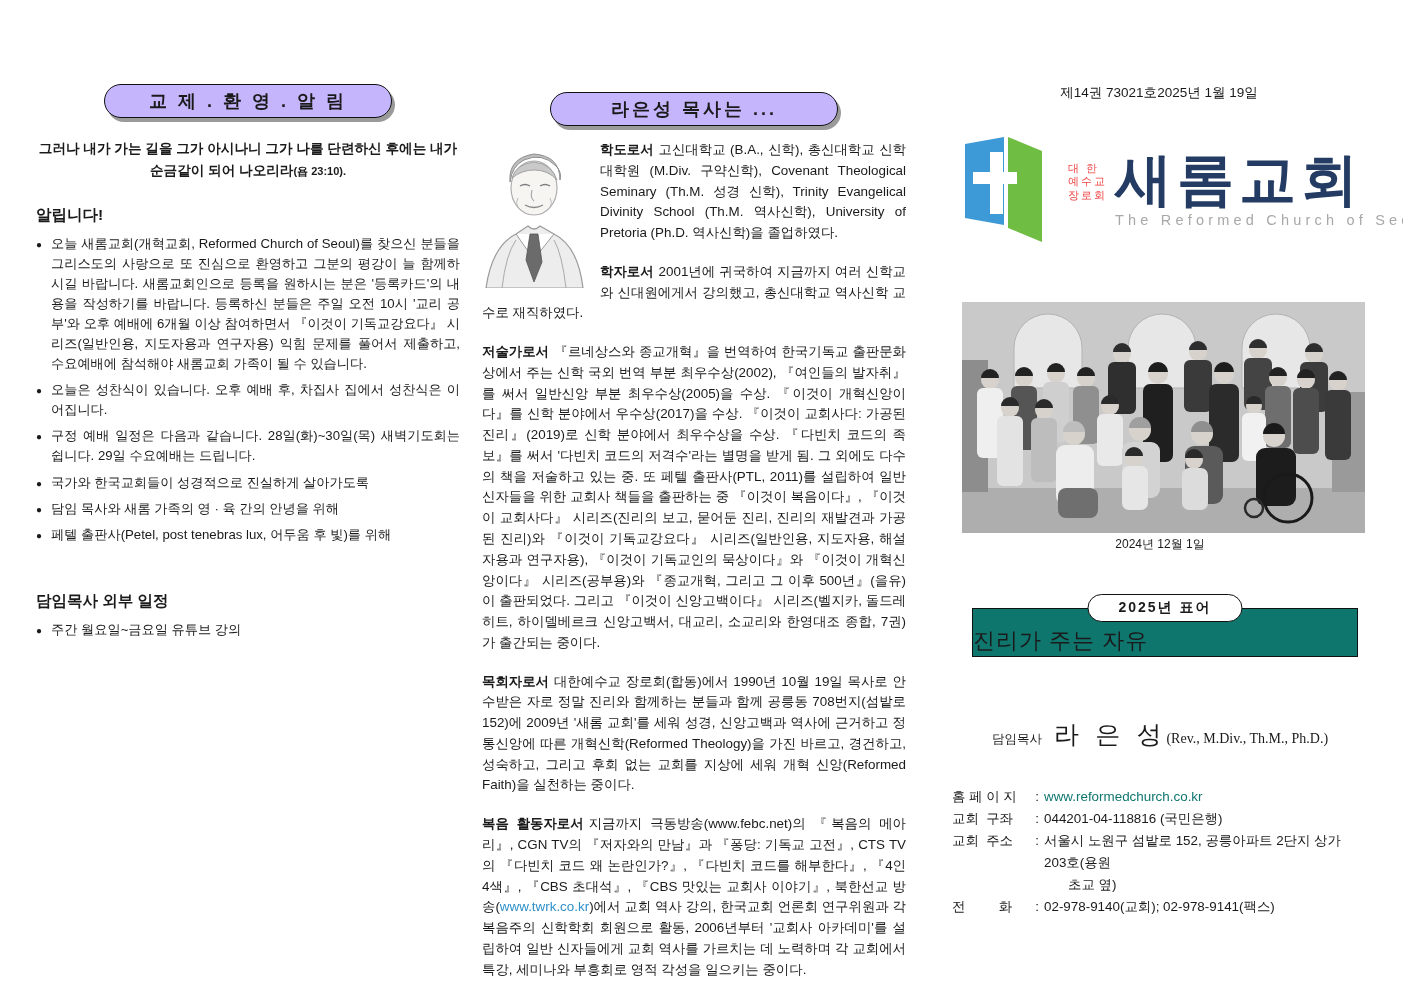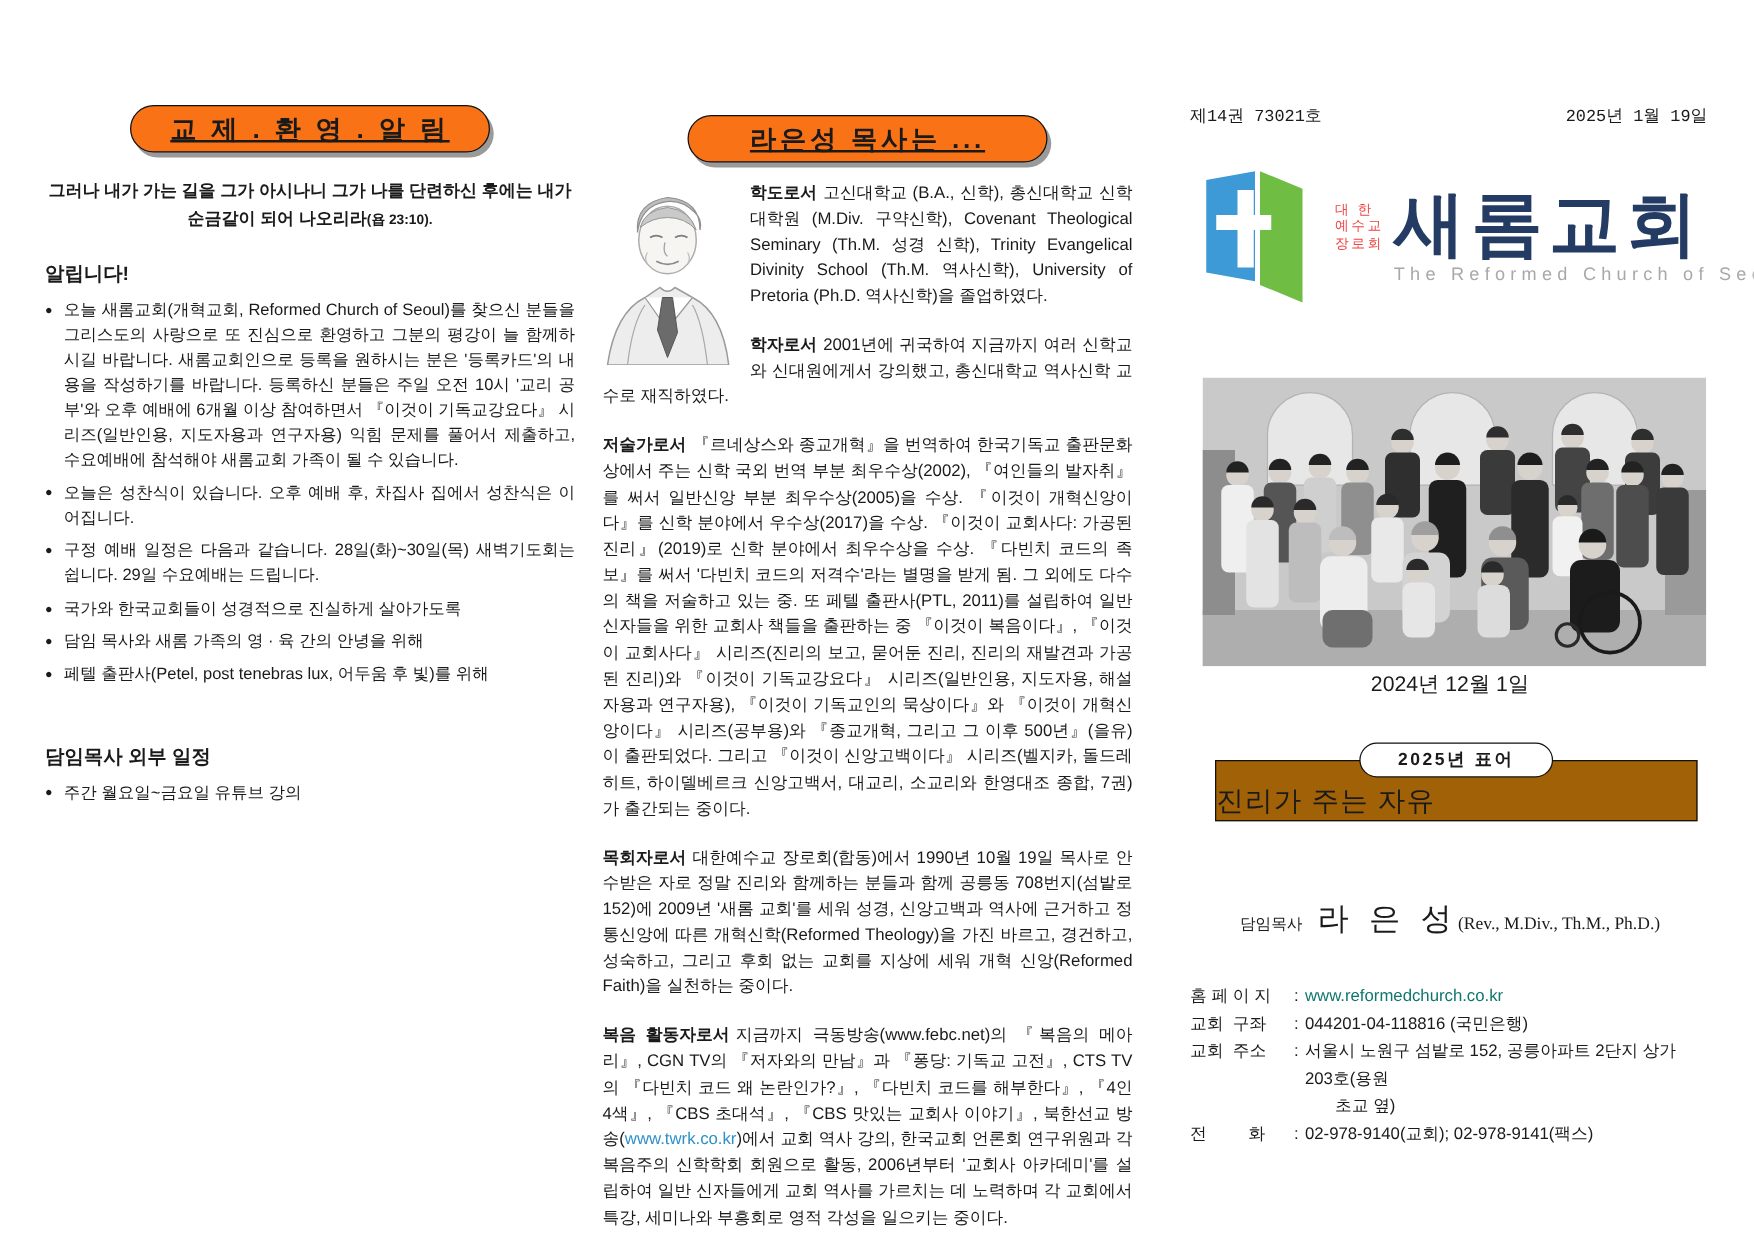--- a/index.html
+++ b/index.html
@@ -10,51 +10,51 @@
     color:#1a1a1a;
   }
   .col { position:absolute; }
   .col-left  { left:36px;  top:84px;  width:424px; }
   .col-mid   { left:482px; top:92px;  width:424px; }
   .col-right { left:950px; top:84px;  width:420px; }
 
   
   .stadium-box{
     width:288px; margin:0 auto; padding:4px 6px; text-align:center;
-    border:1.6px solid #111; border-radius:24px; background:#f97316;
+    border:1.6px solid #111; border-radius:24px; background:#c4b5fd;
     box-shadow:3px 4px 0 #9a9a9a;
-    font-weight:bold; font-size:21px; letter-spacing:3px;text-decoration:underline;
+    font-weight:bold; font-size:18px; letter-spacing:3px;
   }
   
   .verse{ margin-top:20px; text-align:center; font-weight:bold; font-size:13.6px; line-height:1.65; }
   .verse .ref{ font-size:11px; font-weight:bold; }
   .sec-h{ font-size:15.5px; font-weight:bold; margin:22px 0 8px; }
   .sec-h.gap-lg{ margin-top:46px; }
   .bullets{ list-style:none; }
   .bullets li{ display:flex; gap:9px; font-size:13.2px; line-height:1.52; text-align:justify; margin-bottom:6px; }
   .bullets .dot{ flex:0 0 auto; font-size:10px; padding-top:3px; }
   .latin-it{ }
 
   
   .bio{ margin-top:14px; }
   .portrait{ float:left; width:104px; height:146px; margin:2px 14px 6px 0; }
   .bio-p{ font-size:13.4px; line-height:1.55; text-align:justify; margin-bottom:18px; }
   .bio-p .lead{ font-weight:bold; margin-right:5px; }
   .teal-link{ color:#2e8fc9; text-decoration:none; }
 
   
-  .issue-row{ display:flex; justify-content:space-between; font-size:13.5px; padding:0 4px 0 2px;font-family:Liberation Mono, monospace; }
+  .issue-row{ display:flex; justify-content:center; font-size:13.5px; padding:0 4px 0 2px; }
   .logo-row{ position:absolute; top:46px; left:10px; display:flex; align-items:center; }
   .denom{ font-size:11px; color:#ef4444; line-height:1.2; letter-spacing:2px; margin:0 8px 14px 12px; white-space:pre; }
   .church-name{ font-size:57px; font-weight:bold; color:#243c64; letter-spacing:5px; line-height:1; white-space:nowrap; }
   .church-eng{ font-size:14.5px; color:#a8a8a8; letter-spacing:4.2px; margin-top:4px; white-space:nowrap; }
   .photo{ position:absolute; top:218px; left:12px; width:403px; height:231px; }
   .photo svg{ display:block; }
-  .photo-caption{ position:absolute; top:452px; left:0; width:100%; text-align:center; font-size:17px; }
-  .motto-box{ position:absolute; top:524px; left:22px; width:386px; height:49px; border:1.6px solid #111; background:#a16207; }
+  .photo-caption{ position:absolute; top:452px; left:0; width:100%; text-align:center; font-size:12px; }
+  .motto-box{ position:absolute; top:524px; left:22px; width:386px; height:49px; border:1.6px solid #111; background:#0f766e; }
   .motto-label{ position:absolute; top:-15px; left:50%; transform:translateX(-50%);
     background:#fff; border:1.6px solid #111; border-radius:24px; padding:4px 30px;
     font-weight:bold; font-size:14px; letter-spacing:2px; white-space:nowrap; }
   .motto-text{ text-align:left; padding-top:17px; font-size:22px; letter-spacing:1px; }
   .pastor-line{ position:absolute; top:634px; left:0; width:100%; text-align:center; white-space:nowrap; }
   .pastor-line .pt{ font-size:12.5px; margin-right:12px; }
   .pastor-line .pn{ font-family:"Liberation Serif","DejaVu Serif",serif; font-size:25px; letter-spacing:5px; }
   .pastor-line .pd{ font-family:Liberation Serif, serif; font-size:14px; }
   .contact{ position:absolute; top:702px; left:2px; width:414px; font-size:13.4px; line-height:1.64; }
   .c-row{ display:flex; }

